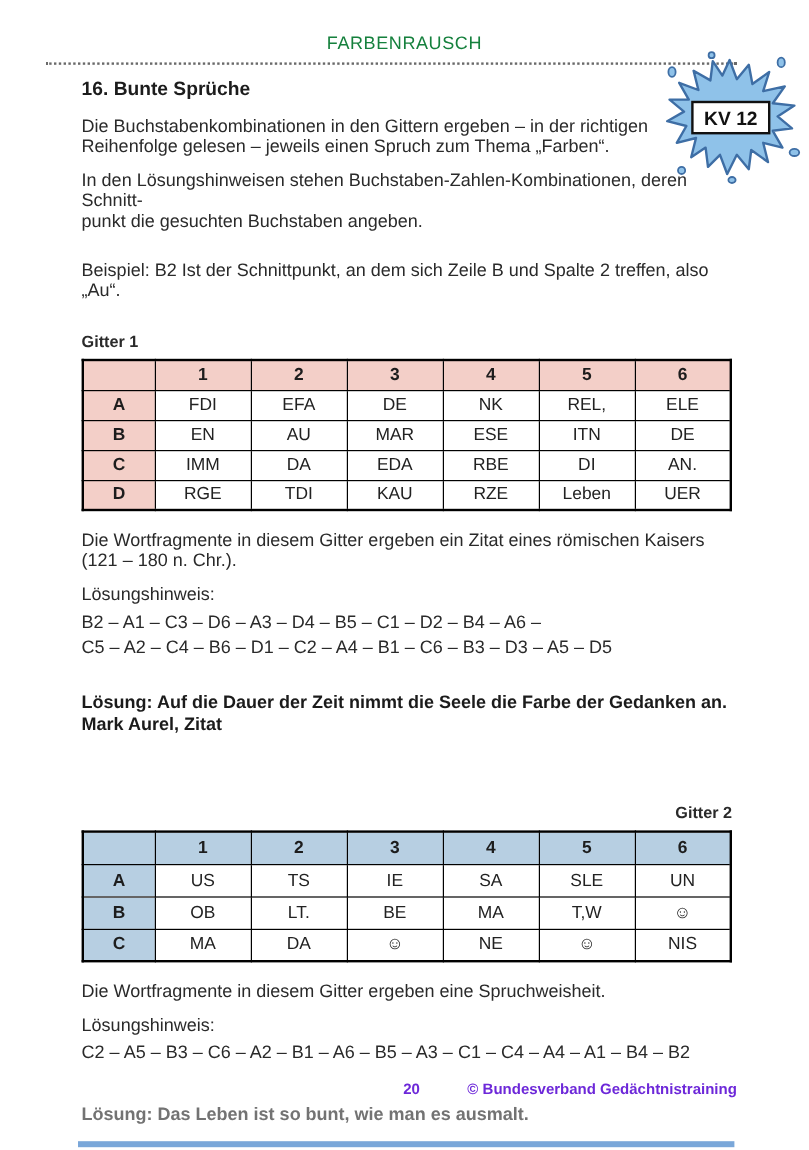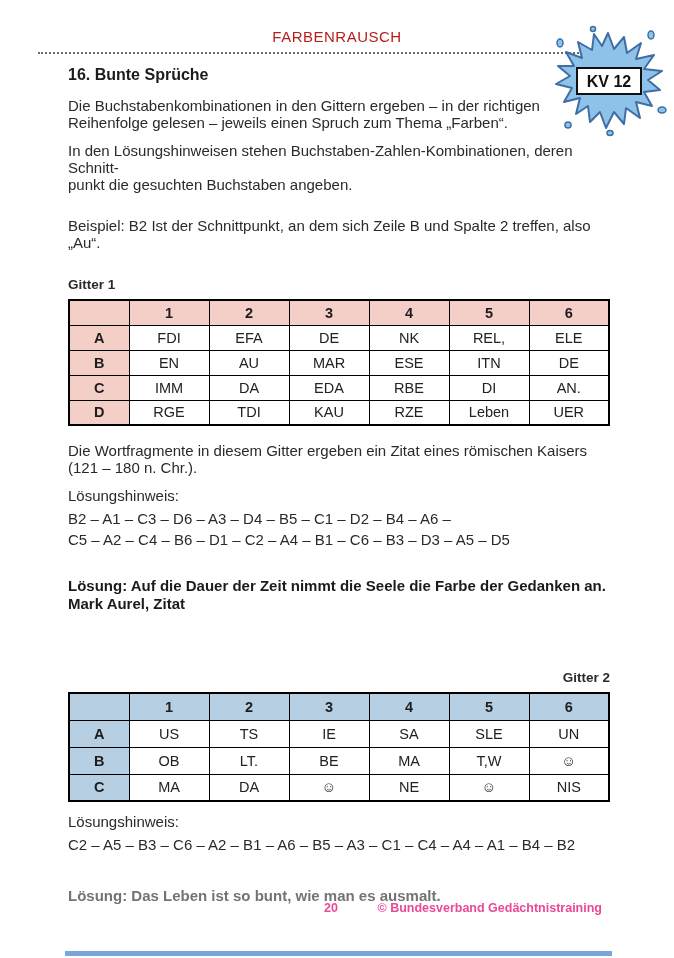--- a/index.html
+++ b/index.html
@@ -4,28 +4,28 @@
 <style>
   html,body{margin:0;padding:0;}
   body{
     width:674px;height:958px;position:relative;overflow:hidden;
     background:#ffffff;
     font-family:"Liberation Sans","DejaVu Sans",sans-serif;
     color:#2a2a2a;
   }
   .page-title{
     position:absolute;top:28px;left:0;width:674px;
-    text-align:center;font-size:15px;letter-spacing:.5px;color:#b91c1c;
+    text-align:center;font-size:15px;letter-spacing:.5px;color:#15803d;
   }
   .dotted-rule{
     position:absolute;top:52px;left:38px;width:576px;height:0;
     border-top:2px dotted #6a6a6a;
   }
   .splash{
-    position:absolute;top:25px;right:6px;width:120px;height:112px;z-index:5;text-align:right;
+    position:absolute;top:42px;right:6px;width:120px;height:112px;z-index:5;text-align:right;
   }
   .content{
     position:absolute;top:60px;left:68px;width:542px;
   }
   h1.section-title{
     font-size:16px;font-weight:bold;color:#1c1c1c;margin:6px 0 0 0;
   }
   p{margin:0;font-size:15px;line-height:17px;}
   .para1{margin-top:13px;}
   .para2{margin-top:11px;}
@@ -45,22 +45,22 @@
   table.grid2 tr{height:27px;}
   table.grid1 th{background:var(--g1-header);}
   table.grid2 th{background:var(--g2-header);}
   col.label-col{width:60px;}
   .desc{margin-top:16px;}
   .hint-label{margin-top:11px;}
   .hint-line{margin-top:4px;line-height:21px;}
   .solution{font-weight:bold;margin-top:27px;line-height:17.5px;color:#1b1b1b;}
   .solution2{font-weight:bold;margin-top:32px;color:#737373;}
   .footer{
-    position:absolute;top:901px;left:60px;width:542px;height:16px;
-    font-size:12.5px;font-weight:bold;color:#ec4899;
+    position:absolute;top:901px;left:72px;width:542px;height:16px;
+    font-size:12.5px;font-weight:bold;color:#6d28d9;
   }
   .footer .page-num{position:absolute;left:0;width:100%;text-align:center;}
   .footer .copyright{position:absolute;right:0;}
   .bottom-bar{
     position:absolute;left:65px;right:62px;bottom:2px;height:5px;
     background:var(--bottom-bar);
   }
   .badge-box{font-weight:bold;}
 </style>
 </head>
@@ -196,20 +196,21 @@
       <td>MA</td>
       <td>DA</td>
       <td>☺</td>
       <td>NE</td>
       <td>☺</td>
       <td>NIS</td>
     </tr>
   </tbody>
     </table>
 
+  <p class="desc">Die Wortfragmente in diesem Gitter ergeben eine Spruchweisheit.</p>
 
   <p class="hint-label">Lösungshinweis:</p>
   <p class="hint-line">C2 – A5 – B3 – C6 – A2 – B1 – A6 – B5 – A3 – C1 – C4 – A4 – A1 – B4 – B2</p>
 
   <p class="solution2">Lösung: Das Leben ist so bunt, wie man es ausmalt.</p>
 
 </div>
 
 <div class="footer">
   <span class="page-num">20</span>

